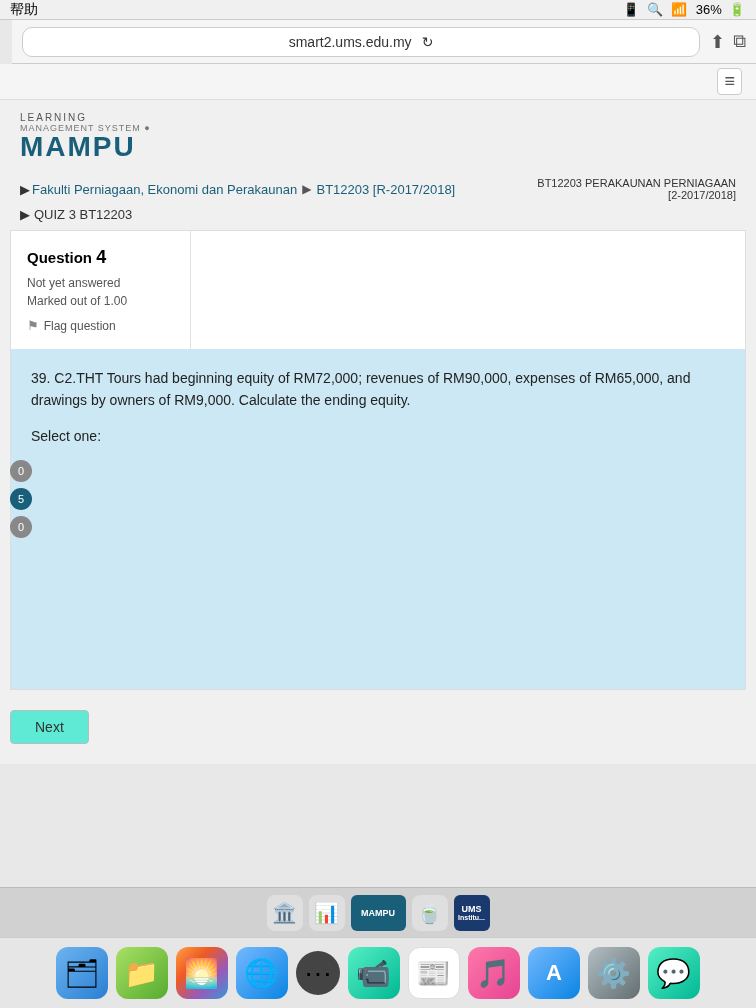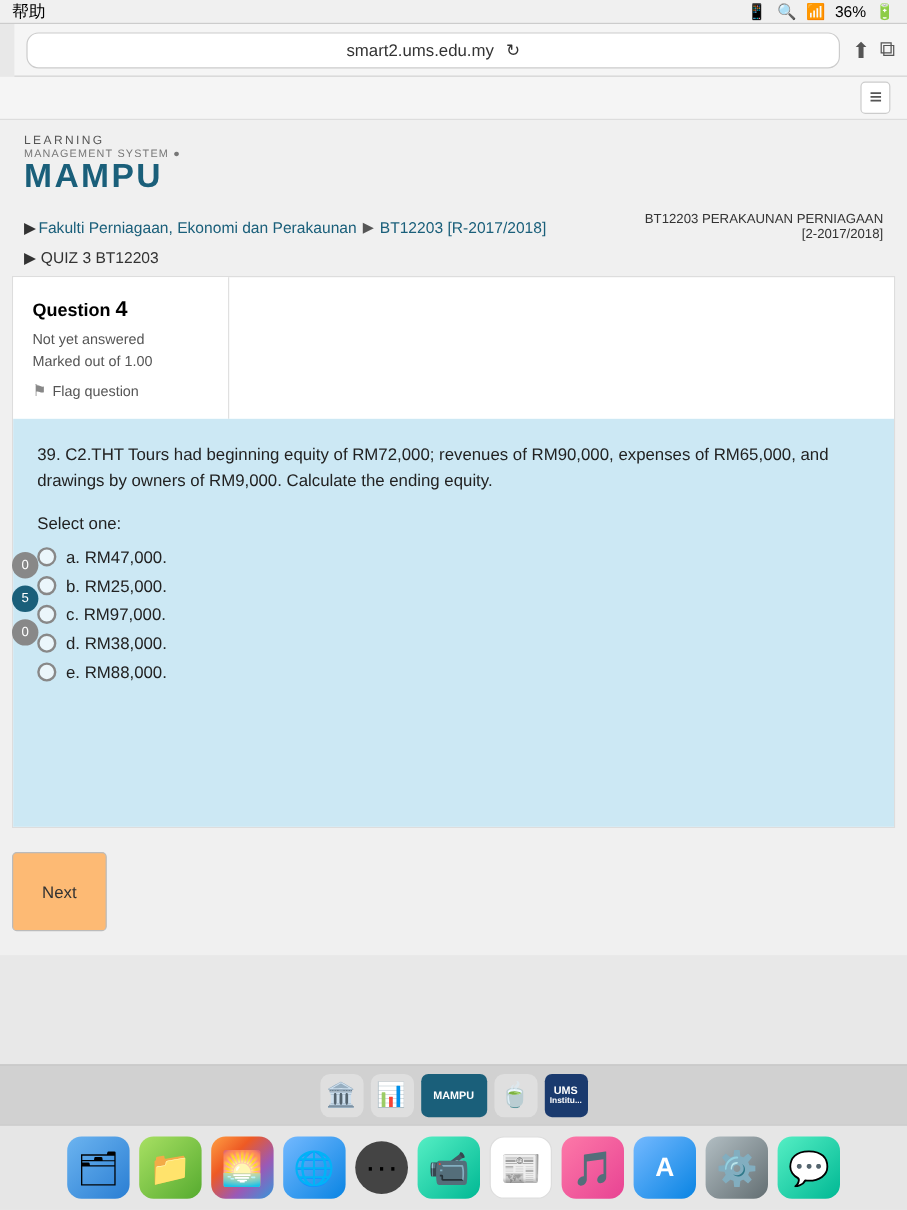--- a/index.html
+++ b/index.html
@@ -241,24 +241,24 @@
       border: 2px solid #888;
       background: rgba(255,255,255,0.6);
       flex-shrink: 0;
     }
 
     
     .next-section {
       padding: 20px 10px;
     }
     .next-btn {
-      background: #fdba74;
+      background: #5eead4;
       border: 1px solid #bbb;
       border-radius: 4px;
-      padding: 24px 24px;
+      padding: 8px 24px;
       font-size: 14px;
       color: #333;
       cursor: pointer;
       font-weight: 500;
     }
 
     
     .dock-area {
       position: absolute;
       bottom: 0;
@@ -412,42 +412,20 @@
       <div class="marked-label">Marked out of 1.00</div>
       <div class="flag-question">
         <span class="flag-icon">⚑</span>
         <span>Flag question</span>
       </div>
     </div>
 
     <div class="question-content">
       <div class="question-text">39. C2.THT Tours had beginning equity of RM72,000; revenues of RM90,000, expenses of RM65,000, and drawings by owners of RM9,000. Calculate the ending equity.</div>
       <div class="select-one">Select one:</div>
-      <ul class="options-list">
-        <li class="option-item">
-          <div class="option-radio"></div>
-          <span>a. RM47,000.</span>
-        </li>
-        <li class="option-item">
-          <div class="option-radio"></div>
-          <span>b. RM25,000.</span>
-        </li>
-        <li class="option-item">
-          <div class="option-radio"></div>
-          <span>c. RM97,000.</span>
-        </li>
-        <li class="option-item">
-          <div class="option-radio"></div>
-          <span>d. RM38,000.</span>
-        </li>
-        <li class="option-item">
-          <div class="option-radio"></div>
-          <span>e. RM88,000.</span>
-        </li>
-      </ul>
     </div>
   </div>
 
   <div class="next-section">
     <button class="next-btn">Next</button>
   </div>
 
 </div>
 
 <div style="position:absolute; left:10px; top:460px; display:flex; flex-direction:column; gap:6px;">

